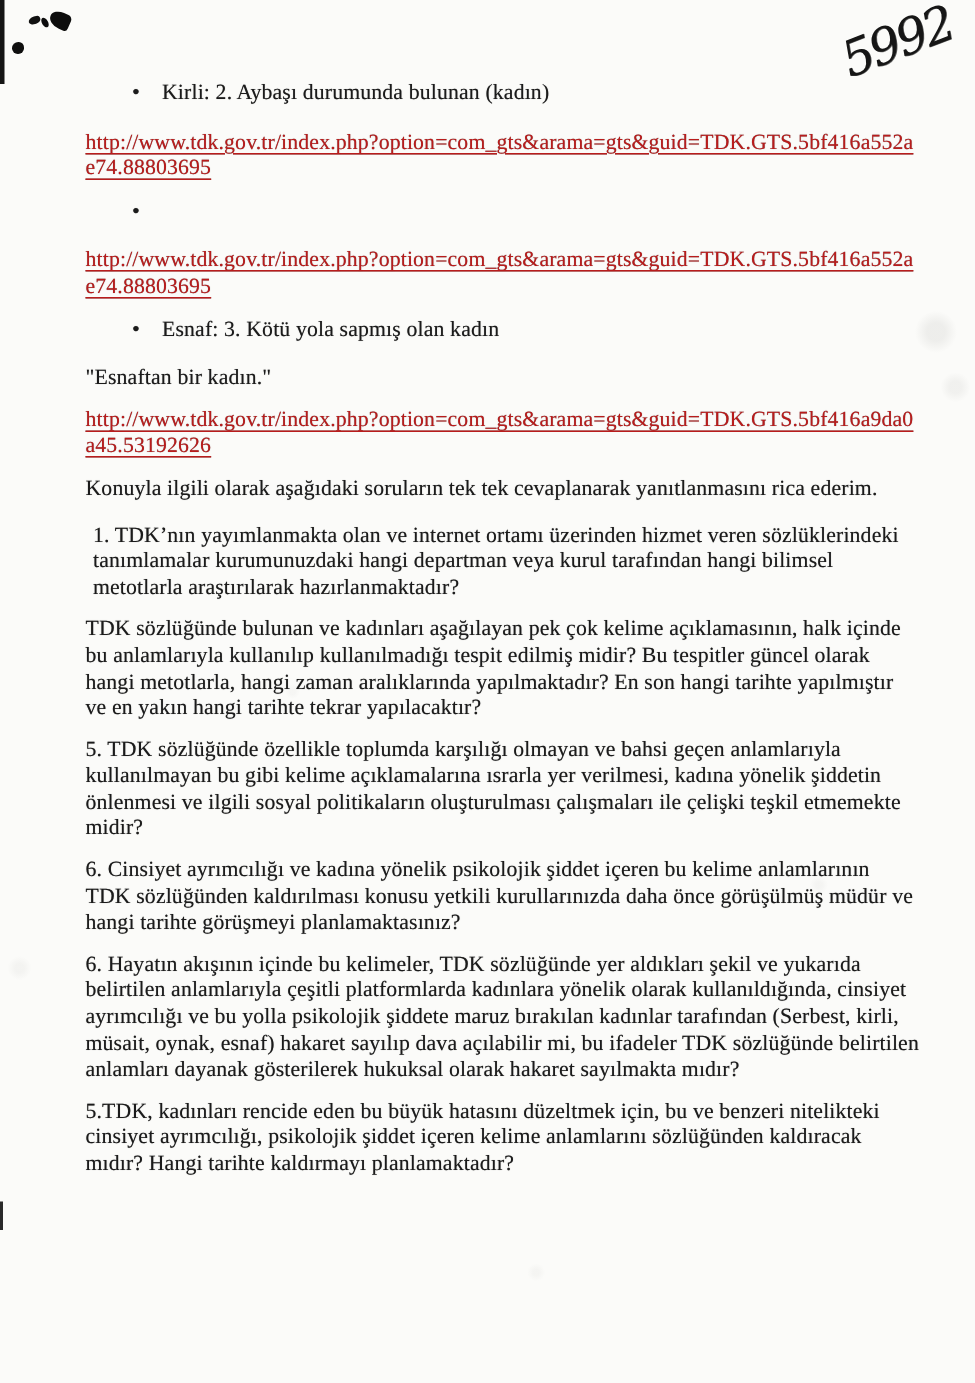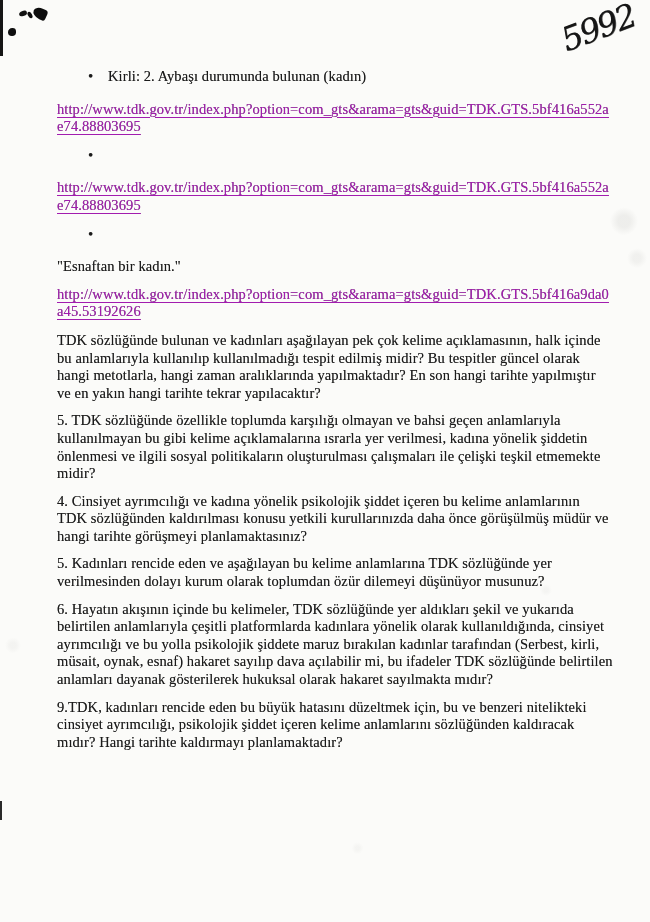--- a/index.html
+++ b/index.html
@@ -23,21 +23,21 @@
       radial-gradient(circle at 96% 24%, rgba(120,120,115,0.10) 0 6px, transparent 14px),
       radial-gradient(circle at 98% 28%, rgba(120,120,115,0.08) 0 4px, transparent 10px),
       radial-gradient(circle at 2% 70%, rgba(120,120,115,0.06) 0 3px, transparent 8px),
       radial-gradient(circle at 55% 92%, rgba(120,120,115,0.05) 0 2px, transparent 6px),
       radial-gradient(circle at 30% 50%, rgba(120,120,115,0.04) 0 2px, transparent 5px),
       radial-gradient(circle at 84% 64%, rgba(120,120,115,0.05) 0 2px, transparent 6px);
     pointer-events: none;
   }
   .sheet {
     position: absolute;
-    top: 16px; left: 0;
+    top: 2px; left: 0;
     width: 650px;
     height: 652px;
     box-sizing: border-box;
     padding: 52px 37px 0 57px;
   }
   .blk {
     margin: 0 0 10px 0;
     font-size: 14.5px;
     line-height: 17.6px;
     letter-spacing: 0.1px;
@@ -53,21 +53,21 @@
   }
   .bullet-marker::before {
     content: "\2022";
     font-size: 15px;
   }
   .link-block { margin-bottom: 11px; }
   .link-line {
     text-decoration: underline;
     text-underline-offset: 2.5px;
     word-break: break-all;
-    color: #a21caf;
+    color: #b91c1c;
     cursor: pointer;
   }
   .indent-sm { padding-left: 5px; }
   
   .handwritten {
     position: absolute;
     top: 8px;
     right: 14px;
     font-family: "DejaVu Serif", serif;
     font-style: italic;
@@ -145,35 +145,36 @@
 
   <p class="blk link-block"><span class="link-line">http://www.tdk.gov.tr/index.php?option=com_gts&amp;arama=gts&amp;guid=TDK.GTS.5bf416a552a</span><br><span class="link-line">e74.88803695</span></p>
 
   <div class="blk bullet-item">
     <span class="bullet-marker"></span>
   </div>
 
   <p class="blk link-block"><span class="link-line">http://www.tdk.gov.tr/index.php?option=com_gts&amp;arama=gts&amp;guid=TDK.GTS.5bf416a552a</span><br><span class="link-line">e74.88803695</span></p>
 
   <div class="blk bullet-item">
-    <span class="bullet-marker"></span>
+    <span class="bullet-marker"></span><span>Esnaf: 3. Kötü yola sapmış olan kadın</span>
   </div>
 
   <p class="blk">"Esnaftan bir kadın."</p>
 
   <p class="blk link-block"><span class="link-line">http://www.tdk.gov.tr/index.php?option=com_gts&amp;arama=gts&amp;guid=TDK.GTS.5bf416a9da0</span><br><span class="link-line">a45.53192626</span></p>
 
+  <p class="blk" style="margin-bottom:13px">Konuyla ilgili olarak aşağıdaki soruların tek tek cevaplanarak yanıtlanmasını rica ederim.</p>
 
+  <p class="blk indent-sm">1. TDK’nın yayımlanmakta olan ve internet ortamı üzerinden hizmet veren sözlüklerindeki tanımlamalar kurumunuzdaki hangi departman veya kurul tarafından hangi bilimsel metotlarla araştırılarak hazırlanmaktadır?</p>
 
 
   <p class="blk">TDK sözlüğünde bulunan ve kadınları aşağılayan pek çok kelime açıklamasının, halk içinde bu anlamlarıyla kullanılıp kullanılmadığı tespit edilmiş midir? Bu tespitler güncel olarak hangi metotlarla, hangi zaman aralıklarında yapılmaktadır? En son hangi tarihte yapılmıştır ve en yakın hangi tarihte tekrar yapılacaktır?</p>
 
   <p class="blk">5. TDK sözlüğünde özellikle toplumda karşılığı olmayan ve bahsi geçen anlamlarıyla kullanılmayan bu gibi kelime açıklamalarına ısrarla yer verilmesi, kadına yönelik şiddetin önlenmesi ve ilgili sosyal politikaların oluşturulması çalışmaları ile çelişki teşkil etmemekte midir?</p>
 
-  <p class="blk">4. Cinsiyet ayrımcılığı ve kadına yönelik psikolojik şiddet içeren bu kelime anlamlarının TDK sözlüğünden kaldırılması konusu yetkili kurullarınızda daha önce görüşülmüş müdür ve hangi tarihte görüşmeyi planlamaktasınız?</p>
+  <p class="blk">6. Cinsiyet ayrımcılığı ve kadına yönelik psikolojik şiddet içeren bu kelime anlamlarının TDK sözlüğünden kaldırılması konusu yetkili kurullarınızda daha önce görüşülmüş müdür ve hangi tarihte görüşmeyi planlamaktasınız?</p>
 
-  <p class="blk">5. Kadınları rencide eden ve aşağılayan bu kelime anlamlarına TDK sözlüğünde yer verilmesinden dolayı kurum olarak toplumdan özür dilemeyi düşünüyor musunuz?</p>
 
   <p class="blk">6. Hayatın akışının içinde bu kelimeler, TDK sözlüğünde yer aldıkları şekil ve yukarıda belirtilen anlamlarıyla çeşitli platformlarda kadınlara yönelik olarak kullanıldığında, cinsiyet ayrımcılığı ve bu yolla psikolojik şiddete maruz bırakılan kadınlar tarafından (Serbest, kirli, müsait, oynak, esnaf) hakaret sayılıp dava açılabilir mi, bu ifadeler TDK sözlüğünde belirtilen anlamları dayanak gösterilerek hukuksal olarak hakaret sayılmakta mıdır?</p>
 
-  <p class="blk">9.TDK, kadınları rencide eden bu büyük hatasını düzeltmek için, bu ve benzeri nitelikteki cinsiyet ayrımcılığı, psikolojik şiddet içeren kelime anlamlarını sözlüğünden kaldıracak mıdır? Hangi tarihte kaldırmayı planlamaktadır?</p>
+  <p class="blk">5.TDK, kadınları rencide eden bu büyük hatasını düzeltmek için, bu ve benzeri nitelikteki cinsiyet ayrımcılığı, psikolojik şiddet içeren kelime anlamlarını sözlüğünden kaldıracak mıdır? Hangi tarihte kaldırmayı planlamaktadır?</p>
 
 </div>
 
 </body></html>

